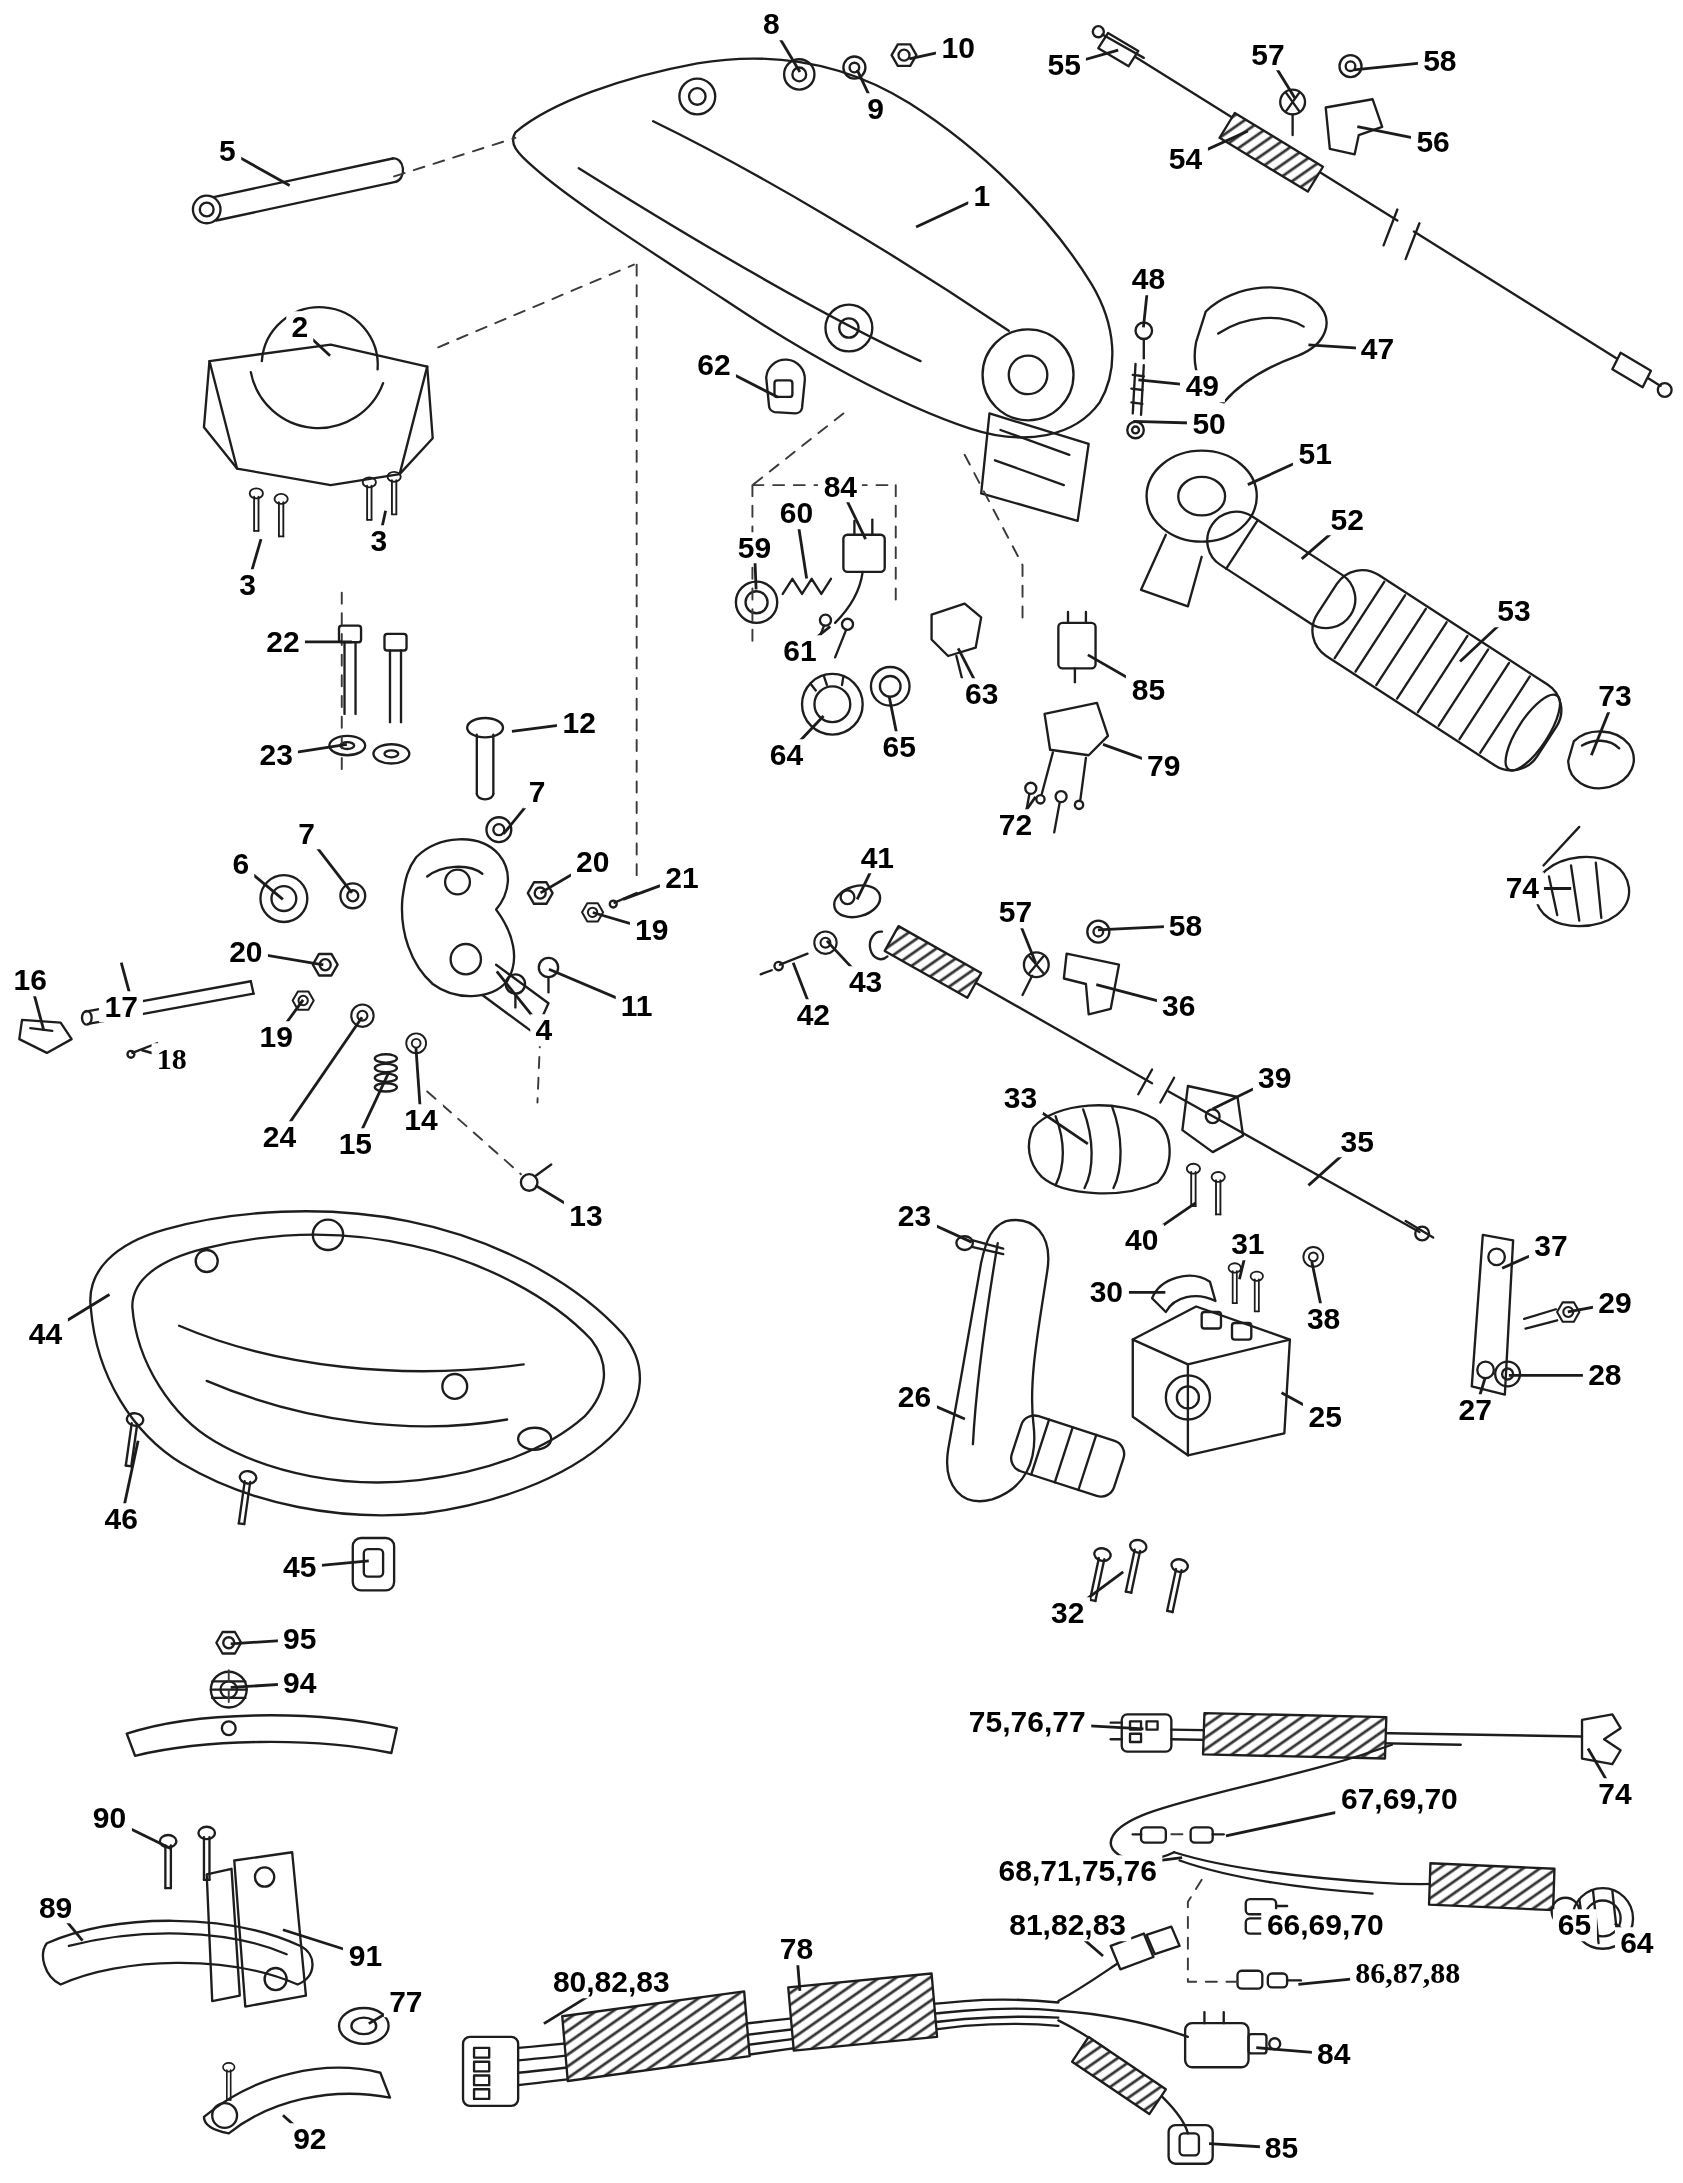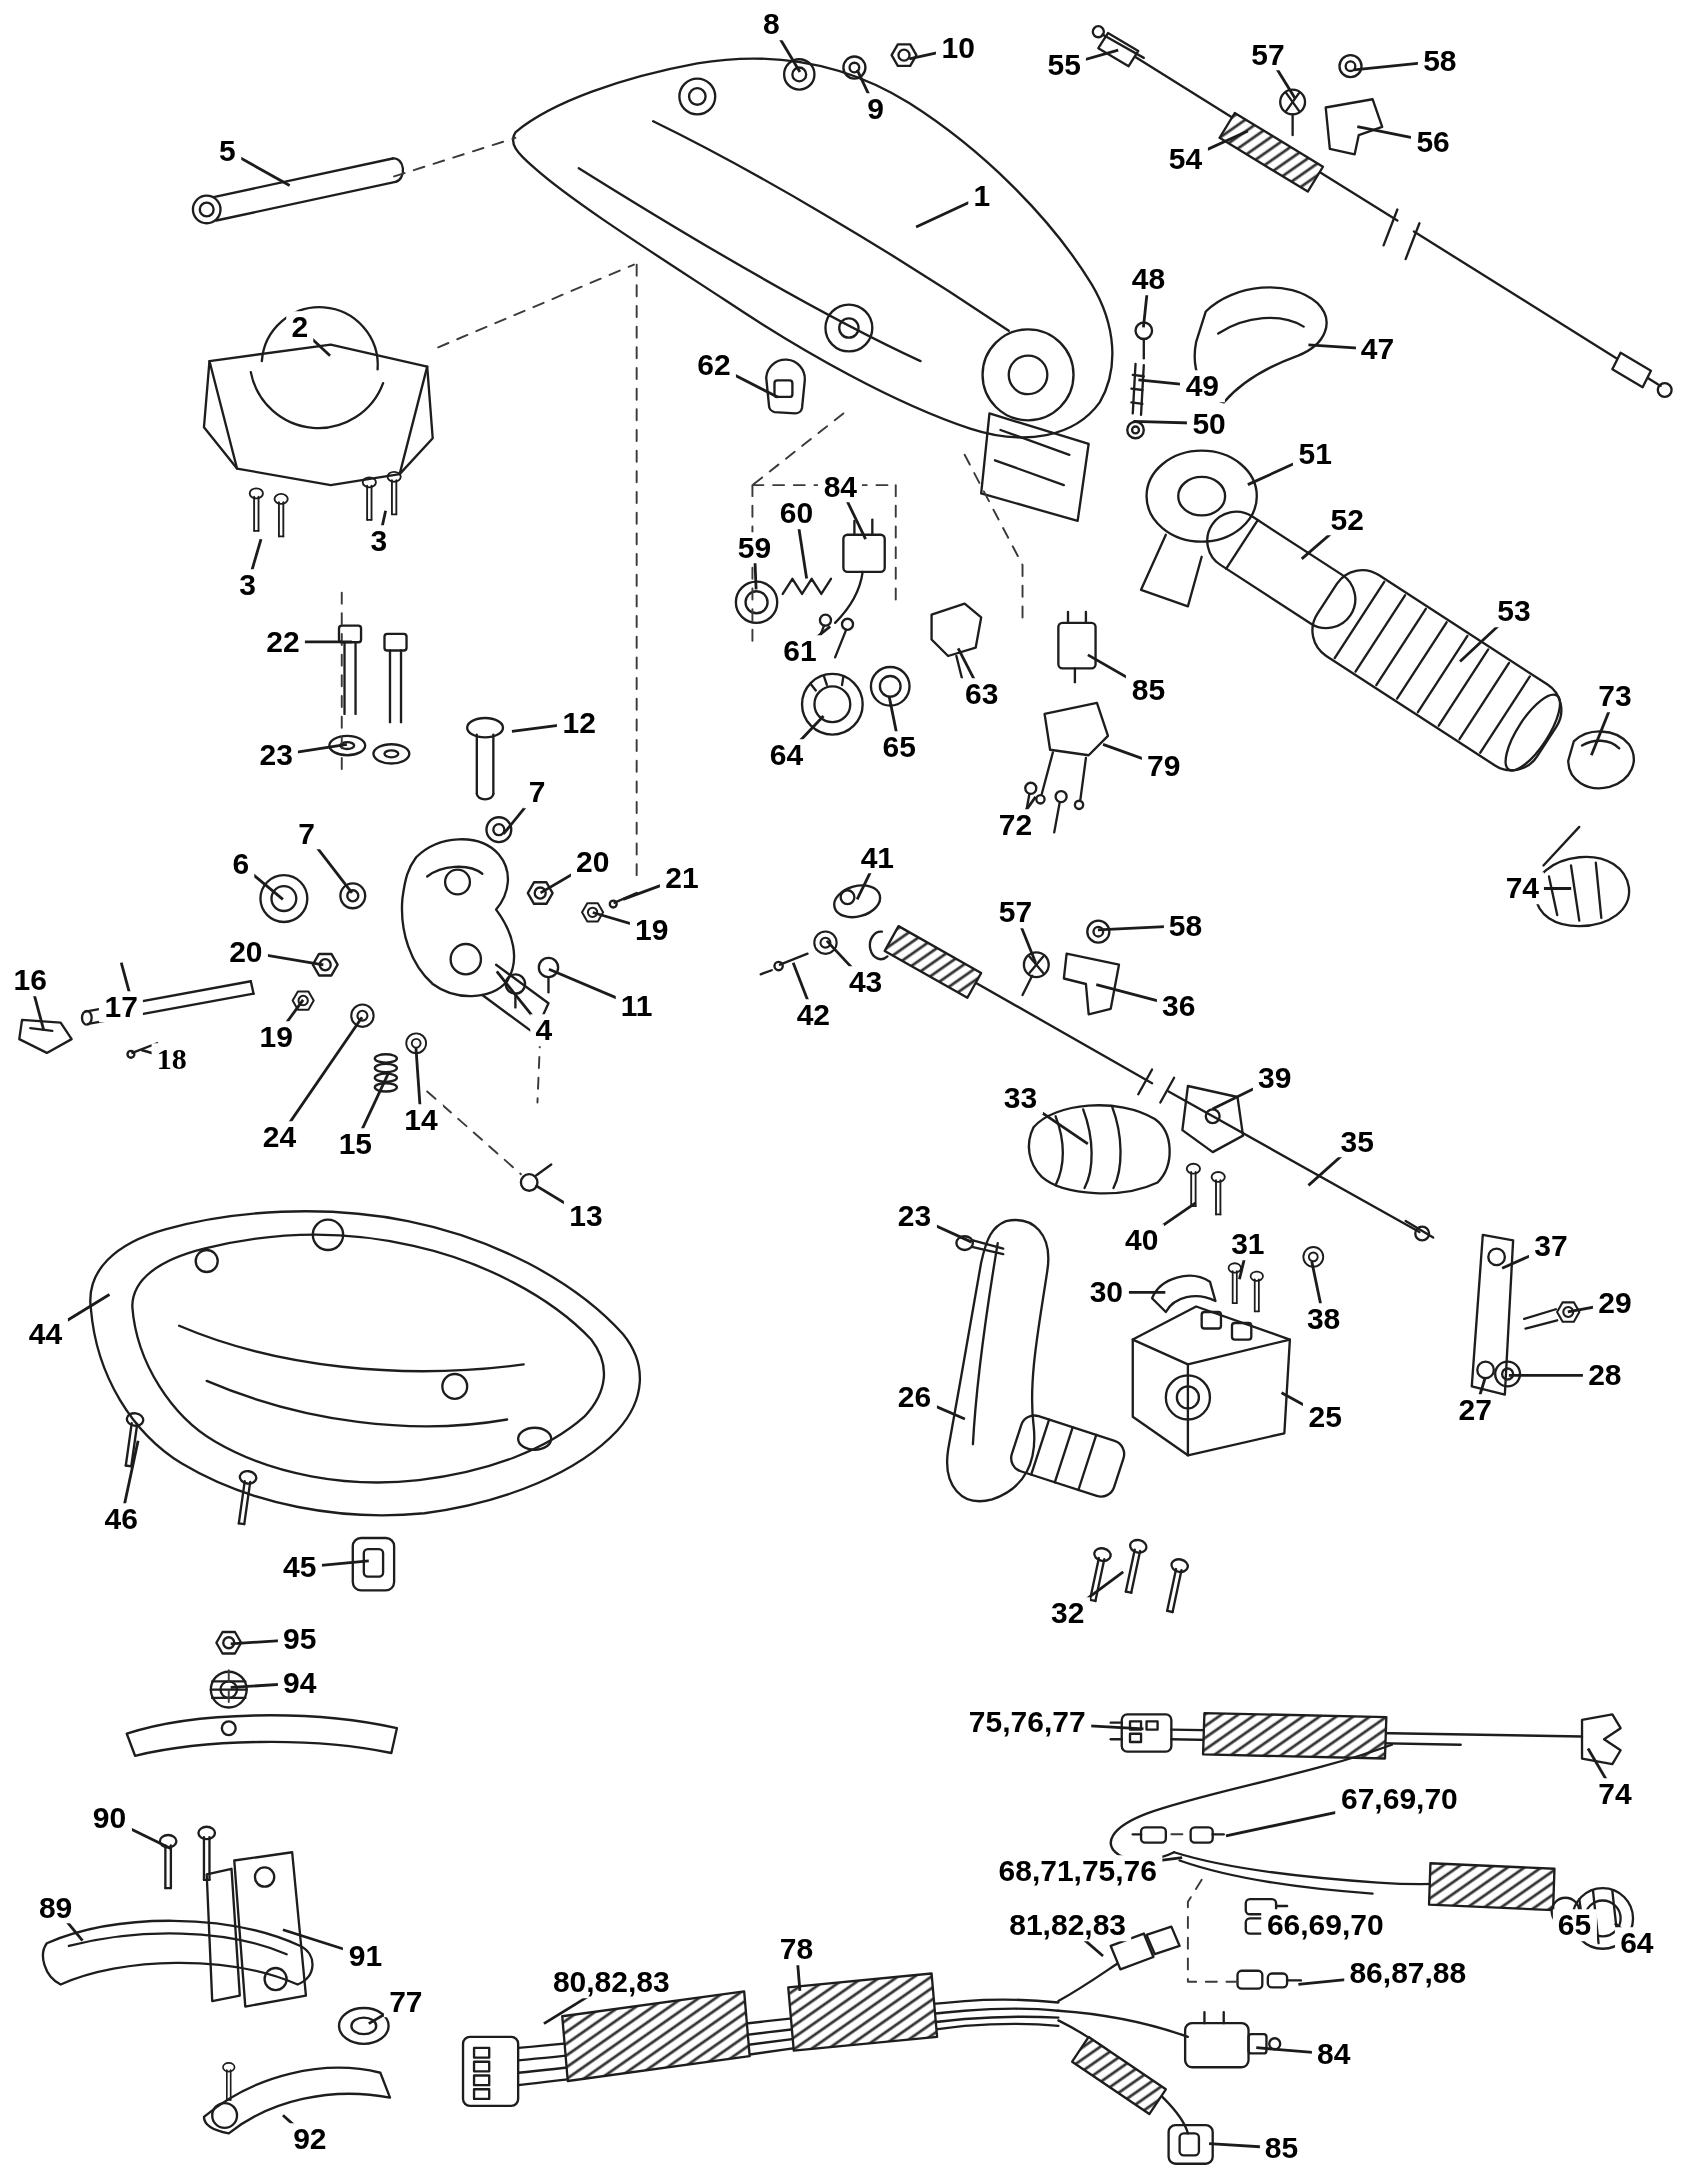--- a/index.html
+++ b/index.html
@@ -765,21 +765,21 @@
       <span class="callout" style="left: 6.5%; top: 83.3%;">90</span>
       <span class="callout" style="left: 83.1%; top: 82.4%;">67,69,70</span>
       <span class="callout" style="left: 64%; top: 85.7%;">68,71,75,76</span>
       <span class="callout" style="left: 3.3%; top: 87.4%;">89</span>
       <span class="callout" style="left: 76.8%; top: 88.2%; margin-left: 32px;">66,69,70</span>
       <span class="callout" style="left: 93.5%; top: 88.2%;">65</span>
       <span class="callout" style="left: 97.2%; top: 89%;">64</span>
       <span class="callout" style="left: 63.4%; top: 88.2%;">81,82,83</span>
       <span class="callout" style="left: 47.3%; top: 89.3%;">78</span>
       <span class="callout" style="left: 21.7%; top: 89.6%;">91</span>
-      <span class="callout" style="left: 83.6%; top: 90.4%;">86,87,88</span>
+      <span class="callout" style="left: 83.6%; top: 90.4%; font-family: Liberation Serif, serif;">86,87,88</span>
       <span class="callout" style="left: 24.1%; top: 91.7%;">77</span>
       <span class="callout" style="left: 36.3%; top: 90.8%;">80,82,83</span>
       <span class="callout" style="left: 79.2%; top: 94.1%;">84</span>
       <span class="callout" style="left: 18.4%; top: 98%;">92</span>
       <span class="callout" style="left: 76.1%; top: 98.4%;">85</span>
     </div>
 
 </div>
 
 

